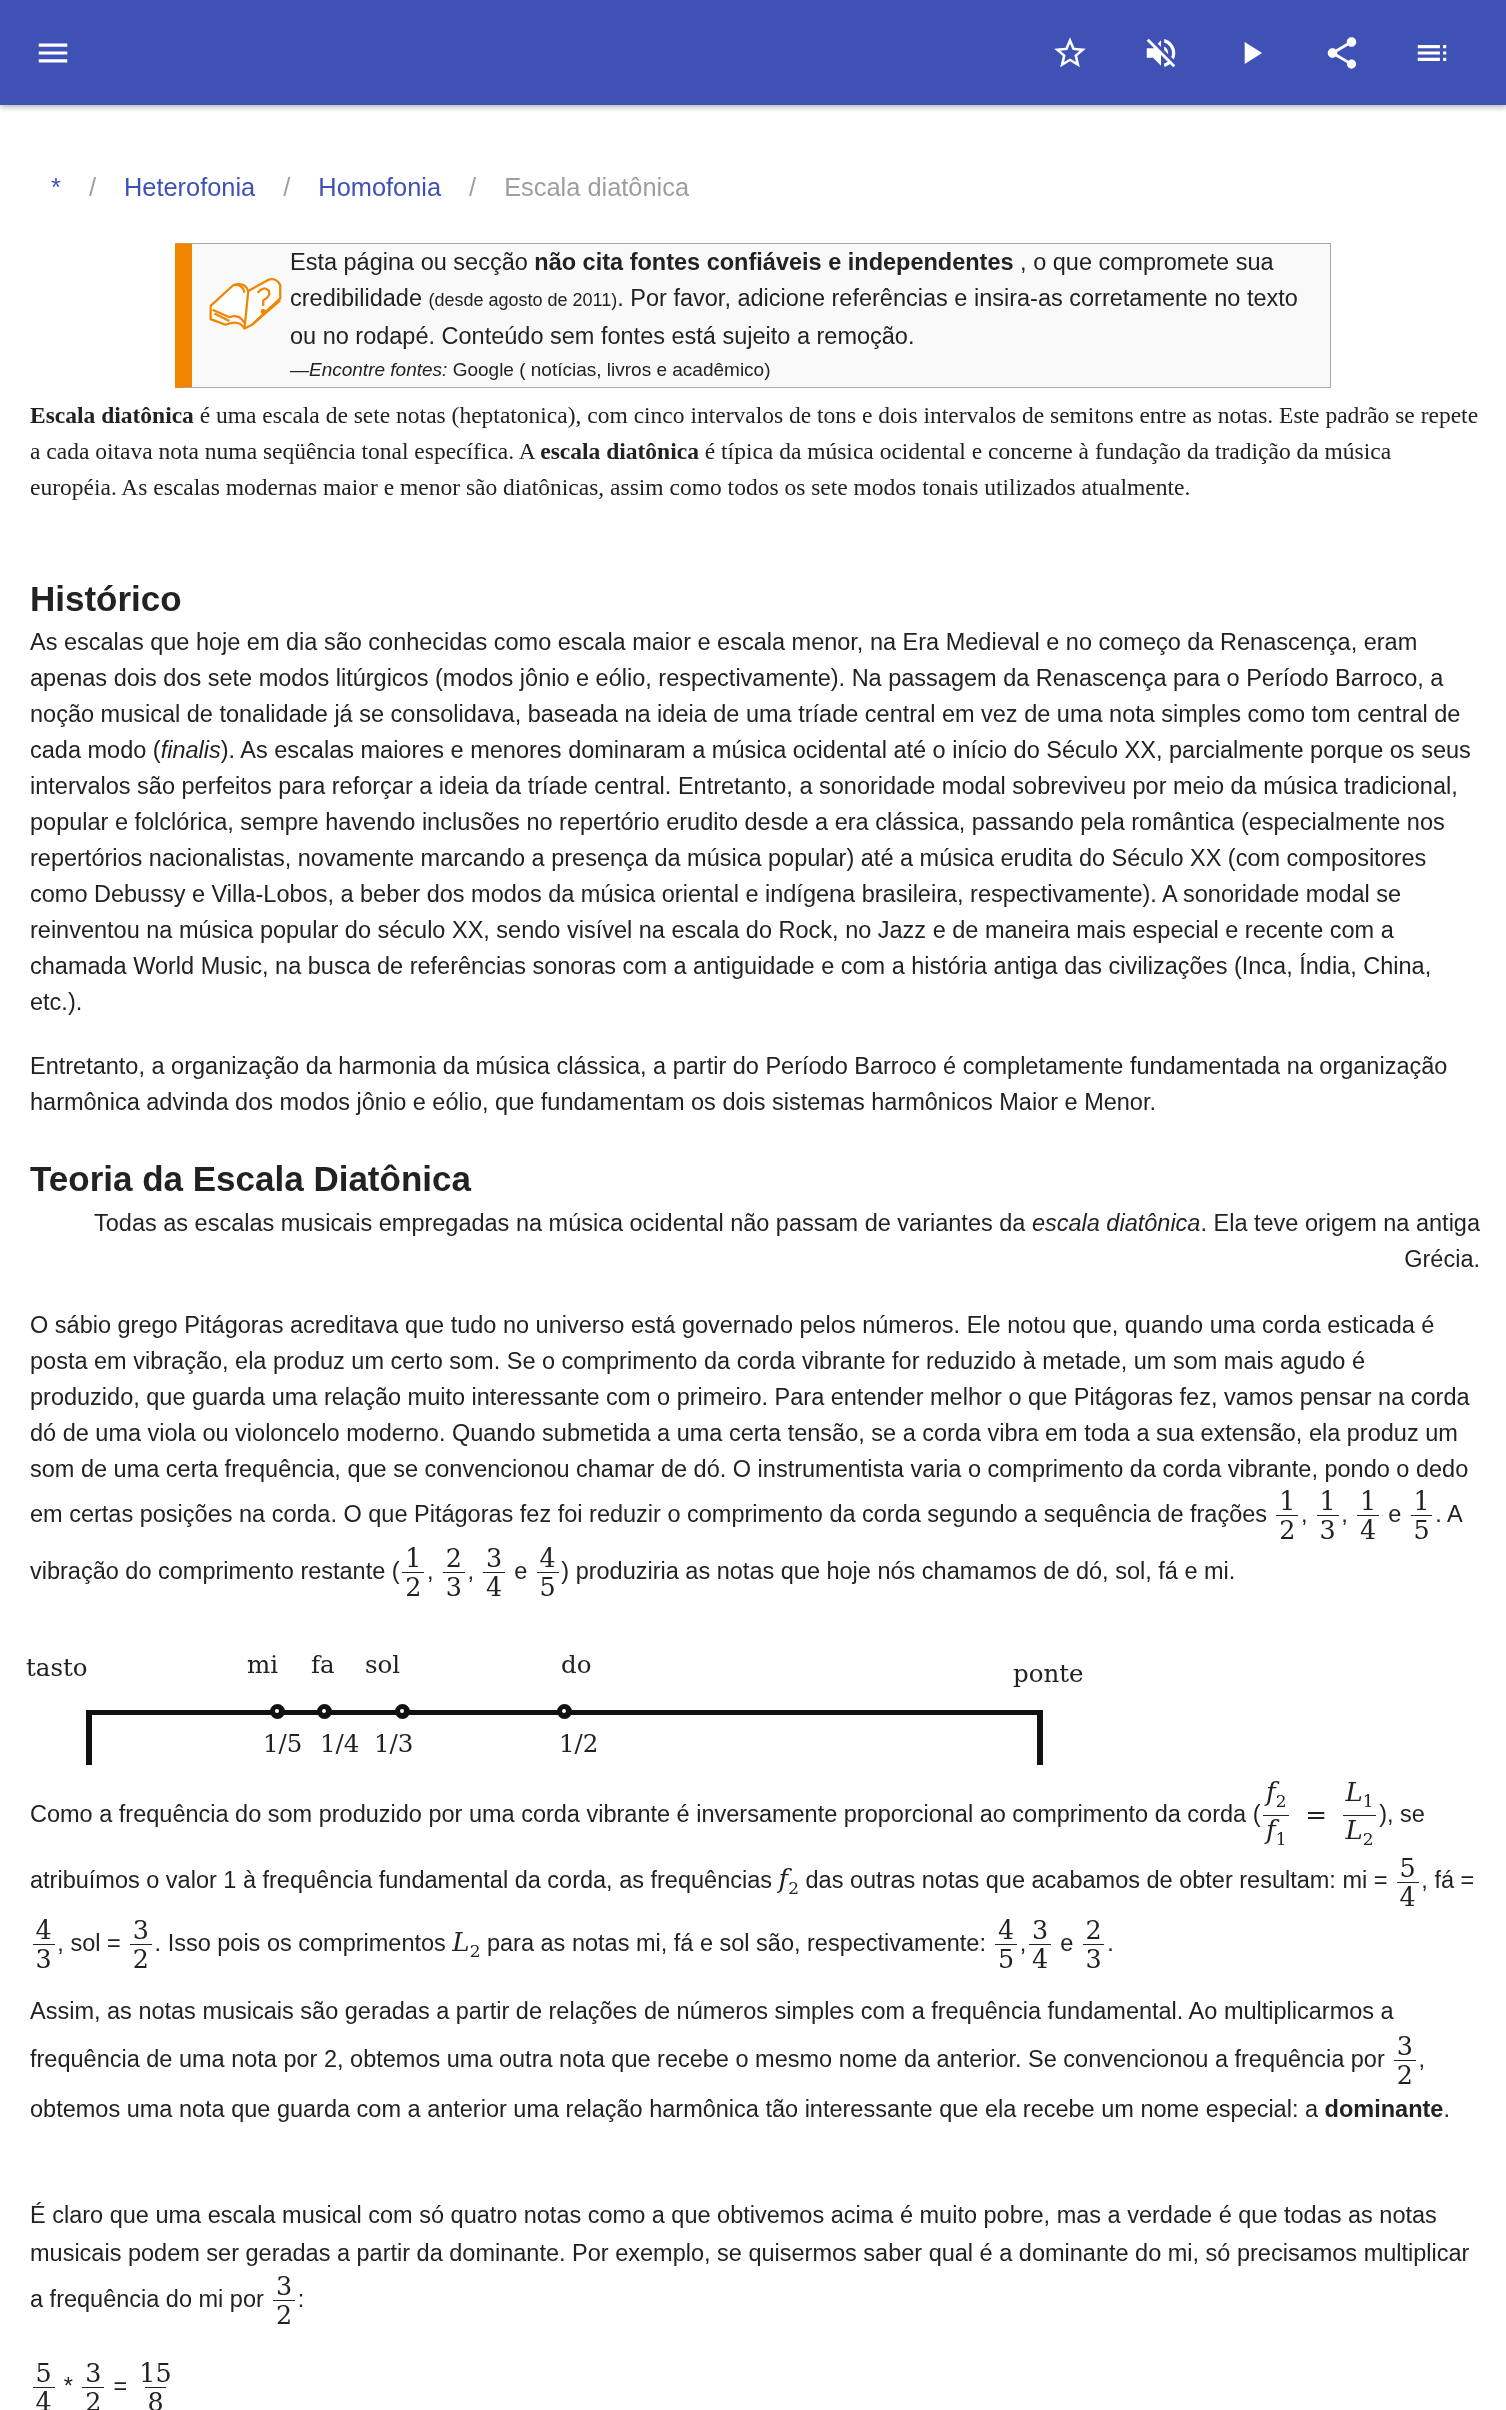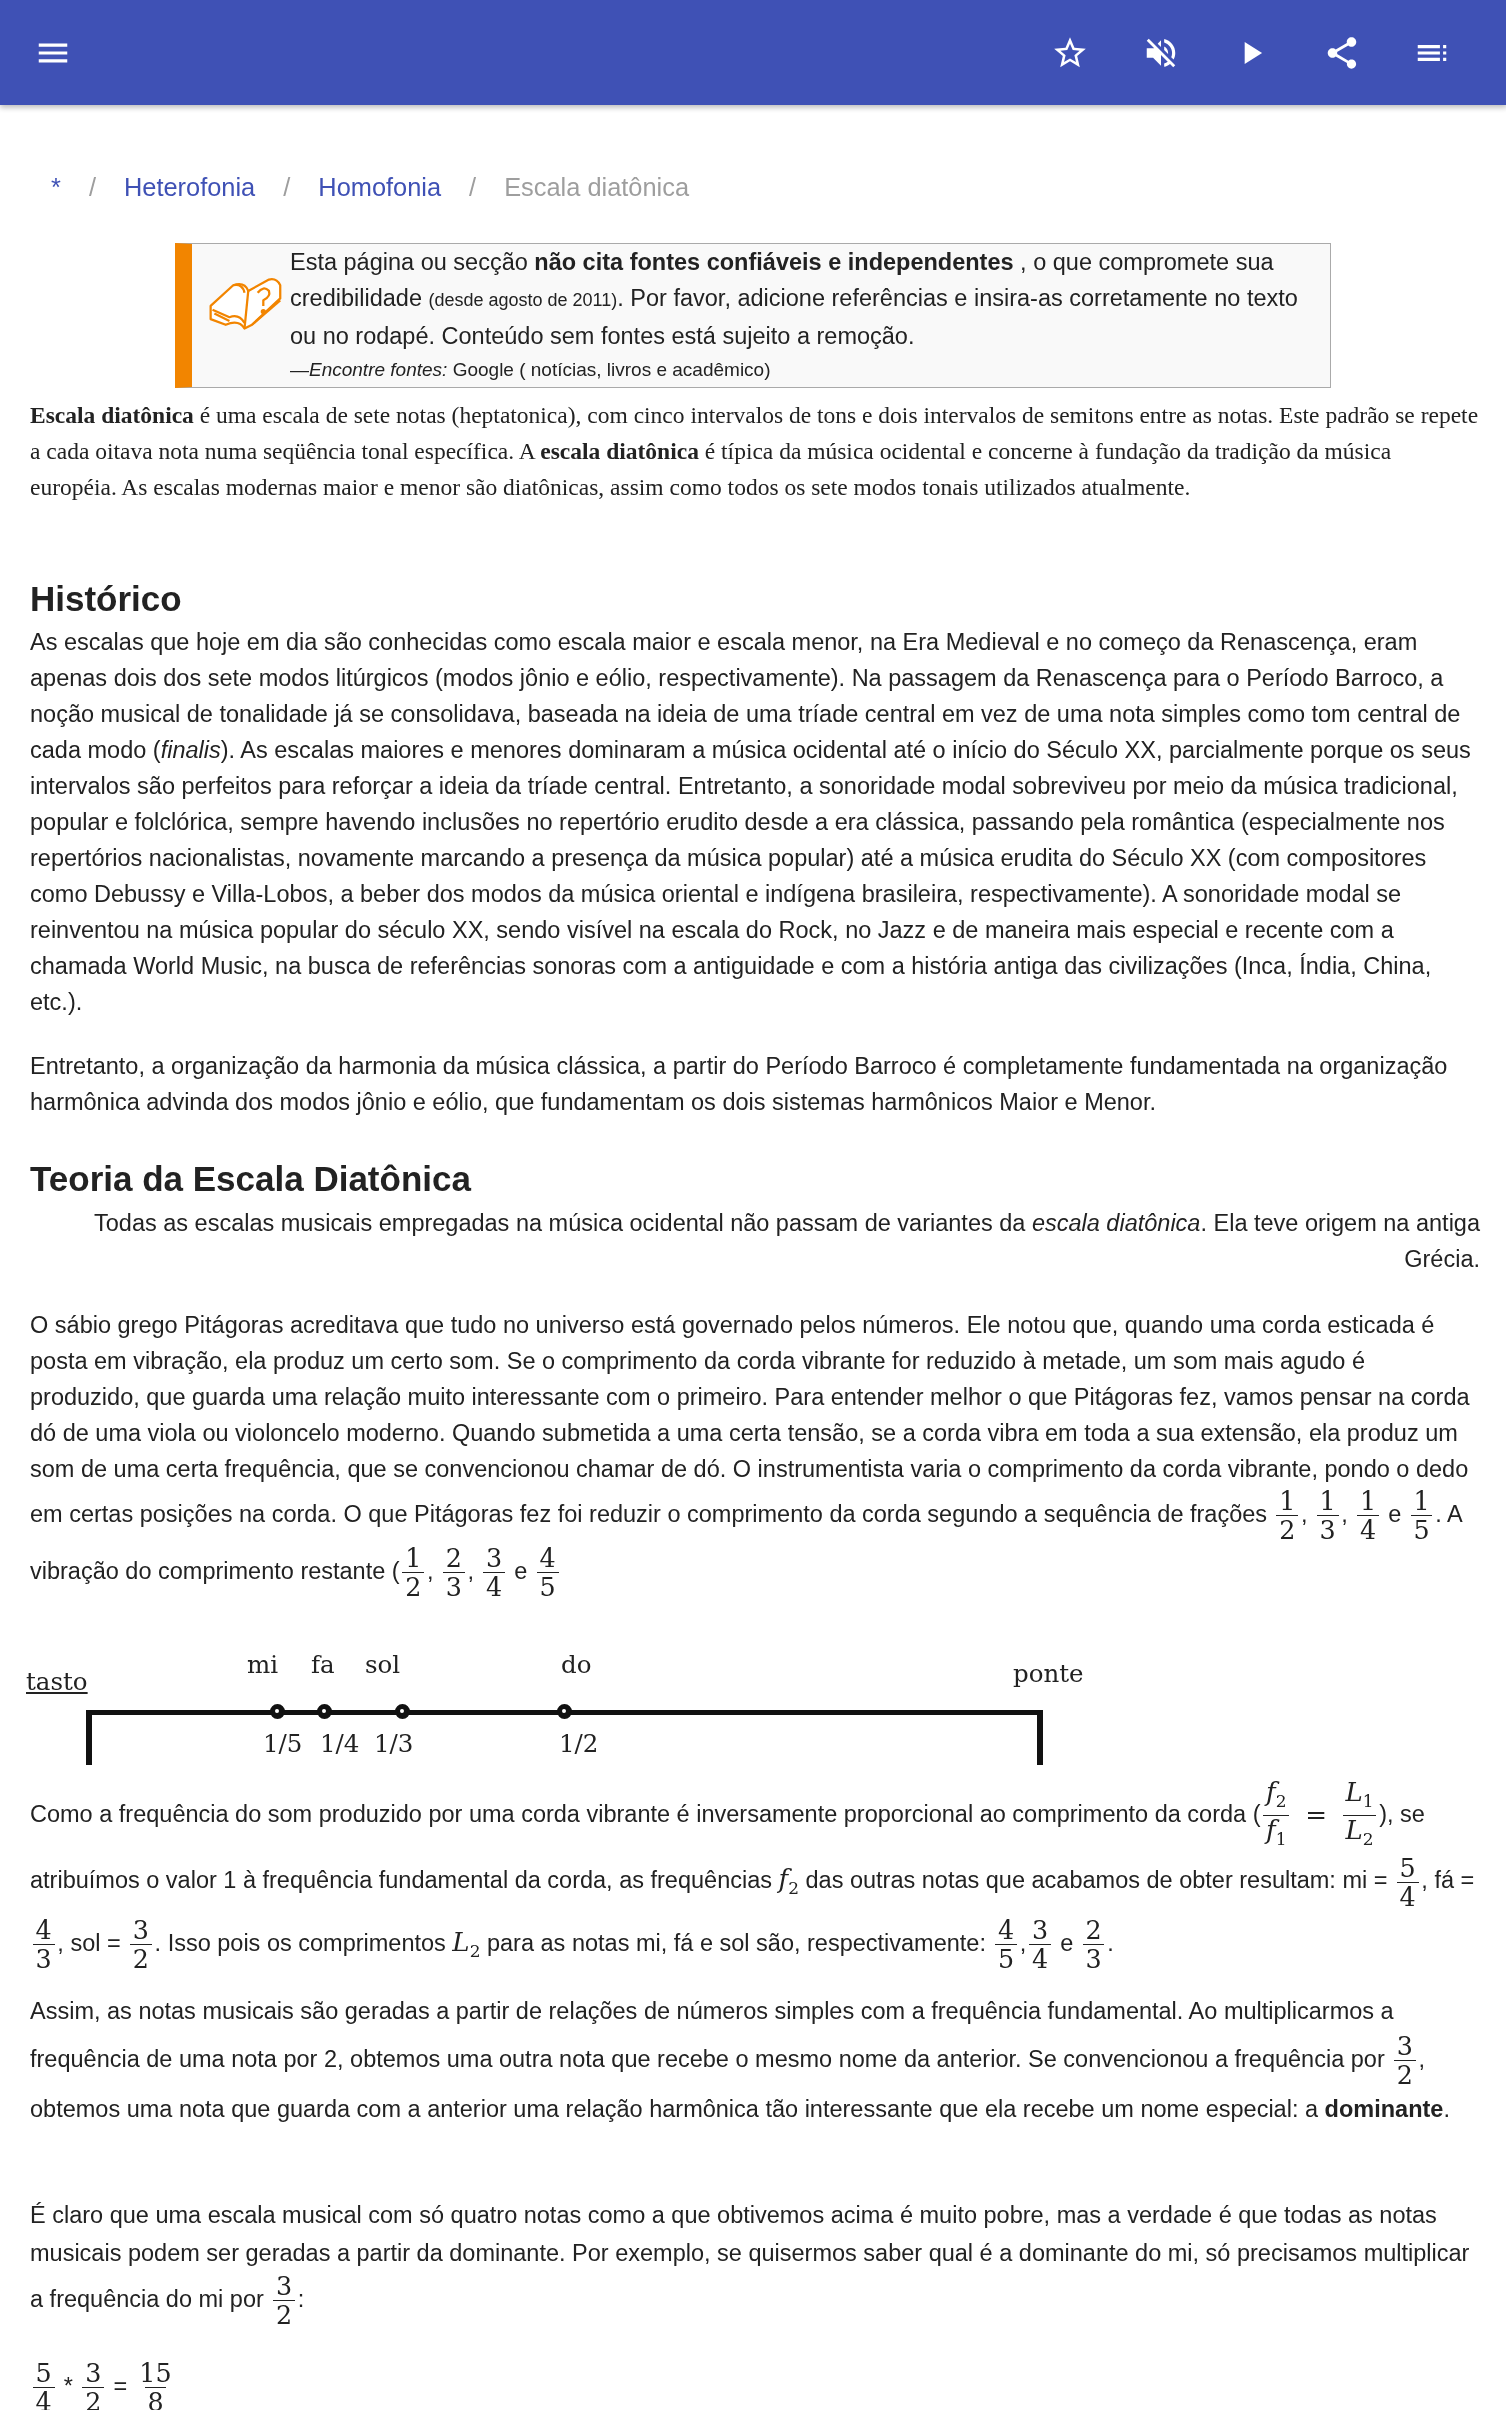--- a/index.html
+++ b/index.html
@@ -193,26 +193,26 @@
     <span class="frac">
         <span class="num">2</span>
         <span class="den">3</span>
       </span><span>,</span>
     <span class="frac">
         <span class="num">3</span>
         <span class="den">4</span>
       </span><span> e </span><span class="frac">
         <span class="num">4</span>
         <span class="den">5</span>
-      </span>
+      </span><span>) produziria as notas que hoje nós chamamos de dó, sol, fá e mi.</span>
   </p>
 </div>
 
 <div class="diagram">
-  <span class="lbl" style="left:0; top:19px;text-decoration:underline;">tasto</span>
+  <span class="lbl" style="left:0; top:5px;">tasto</span>
   <span class="lbl" style="left:987px; top:11.3px;">ponte</span>
   <div class="string"></div>
   <div class="post" style="left:60px;"></div>
   <div class="post" style="left:1011px;"></div>
 
   <span class="lbl" style="left:221px; top:1.9px;">mi</span>
   <div class="dot" style="left:244px;"></div>
   <span class="lbl" style="left:237px; top:81px;">1/5</span>
 
   <span class="lbl" style="left:285px; top:1.9px;">fa</span>

